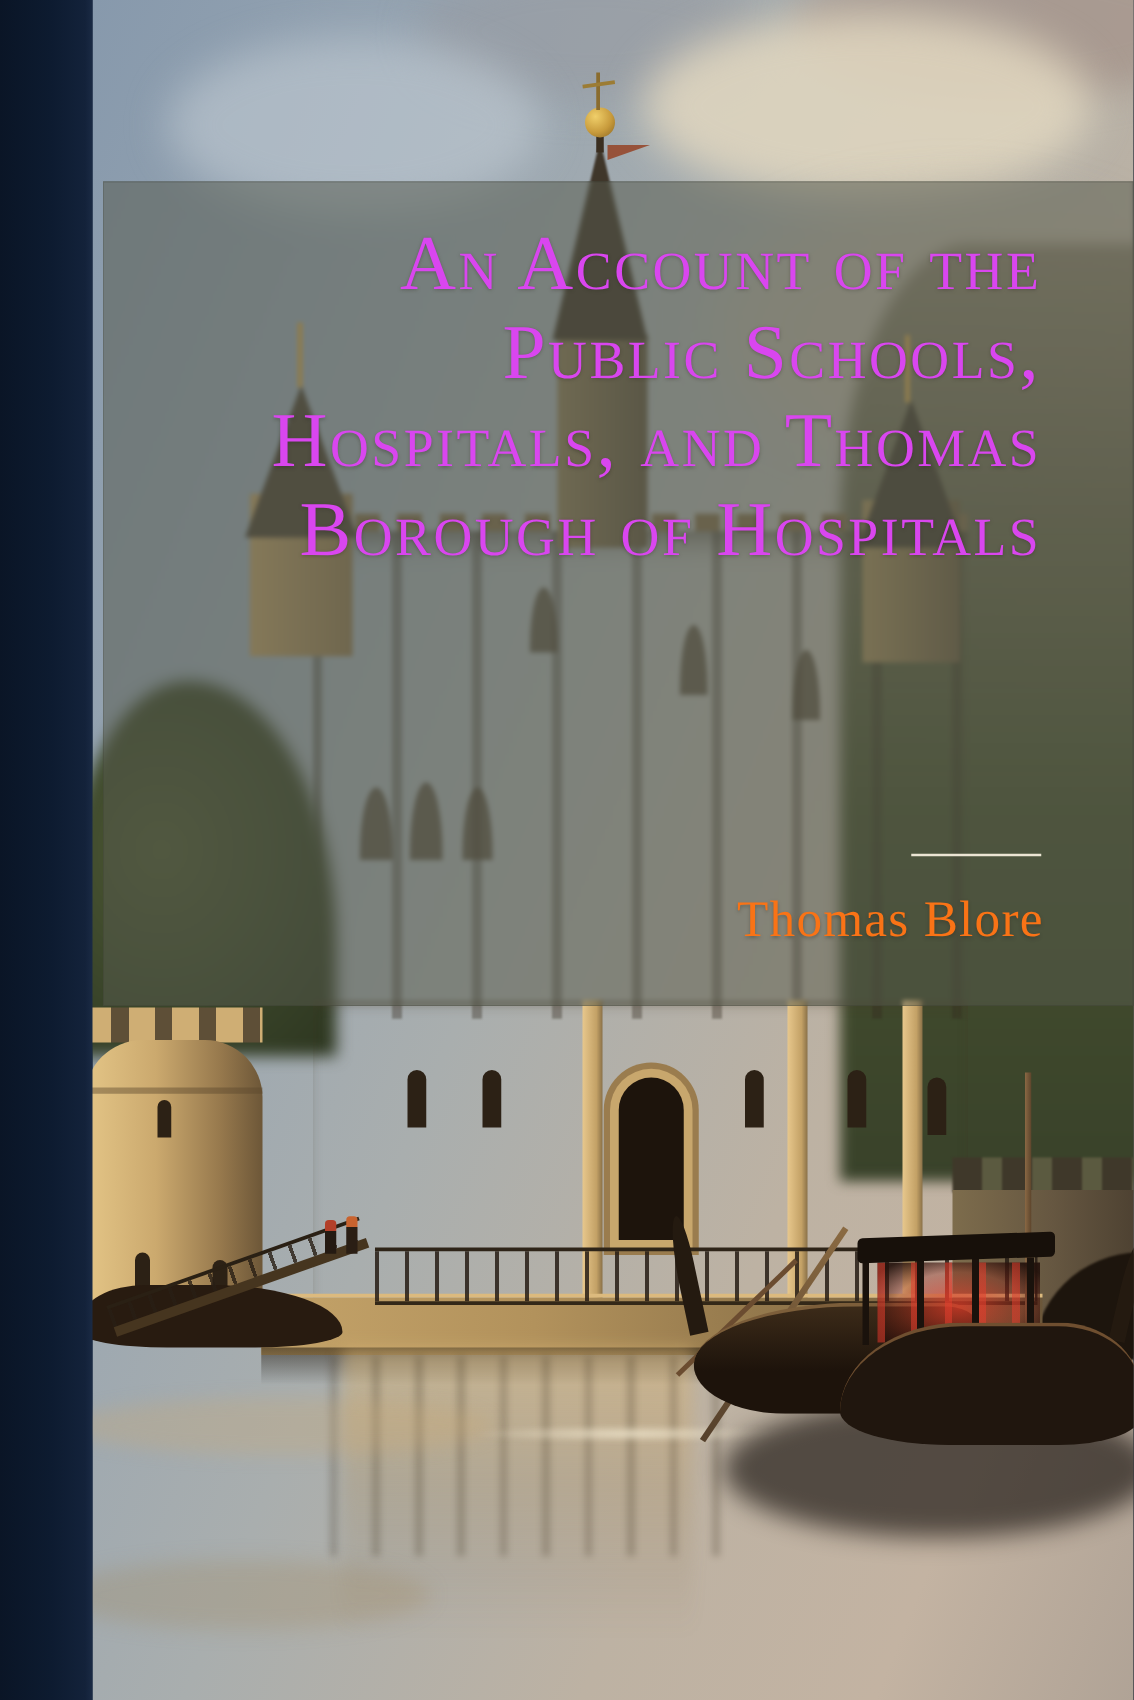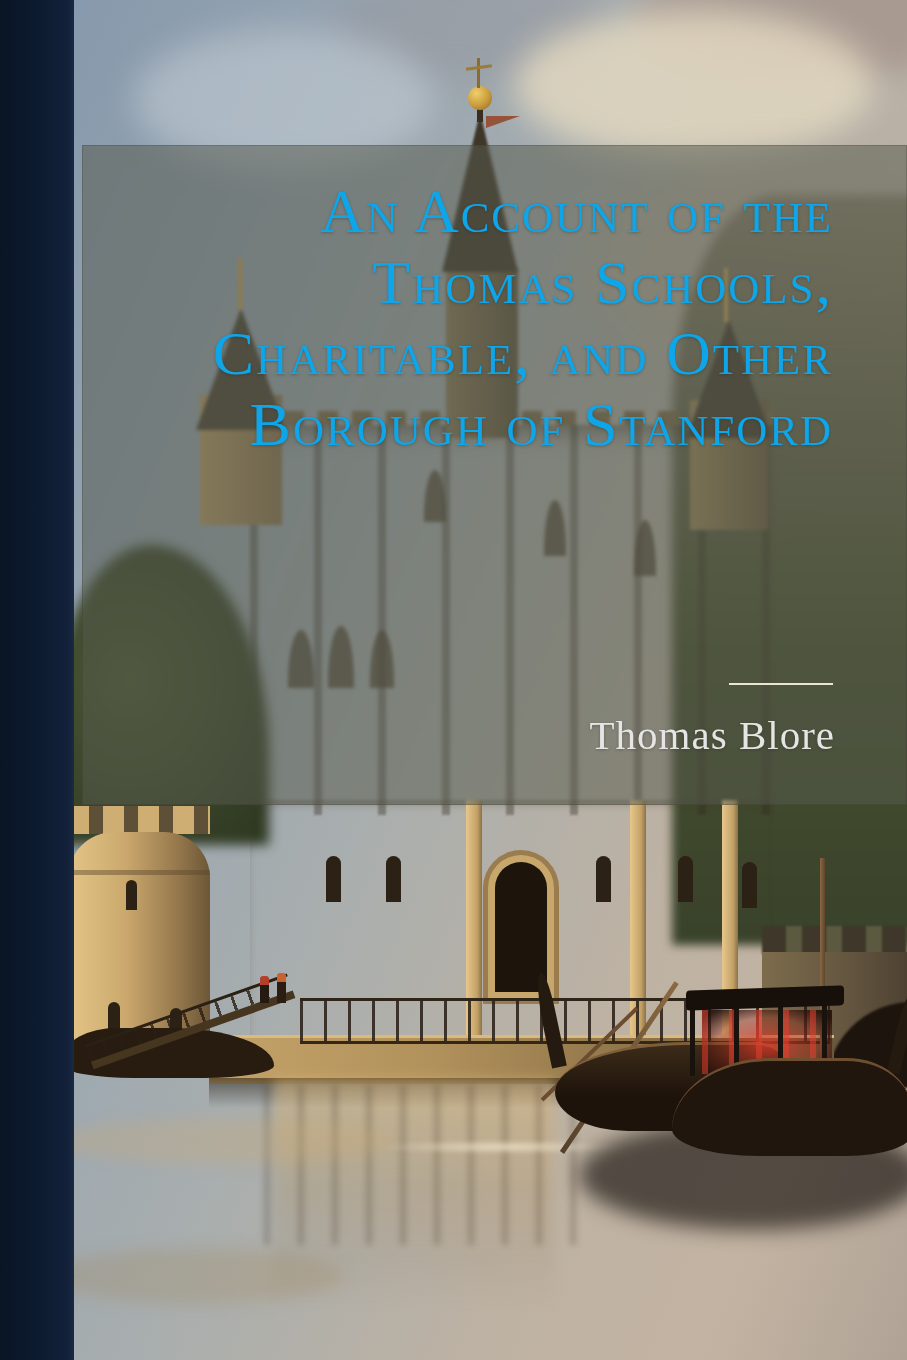--- a/index.html
+++ b/index.html
@@ -134,25 +134,25 @@
   .mast{left:746px;top:858px;width:5px;height:216px;background:linear-gradient(90deg,#8a6844,#5d452c);}
 
   
   .panel{left:82px;top:145px;width:825px;height:660px;z-index:50;
       background:rgba(86,90,76,.52);
       box-shadow:inset 0 0 0 1px rgba(50,50,40,.25);
       -webkit-backdrop-filter:blur(1.5px);backdrop-filter:blur(1.5px);}
   .title{position:absolute;top:31px;left:0;right:74px;margin:0;text-align:right;
       font-family:"Liberation Serif",serif;font-weight:400;
       font-variant:small-caps;font-size:62px;line-height:71px;letter-spacing:2px;
-      color:#0ea5e9;text-shadow:0 1px 3px rgba(40,40,30,.35);}
+      color:#d946ef;text-shadow:0 1px 3px rgba(40,40,30,.35);}
   .title .line{display:block;}
   .divider{position:absolute;top:538px;right:74px;width:104px;height:2px;background:#ece5d4;}
   .author{position:absolute;top:566px;right:72px;font-family:"Liberation Serif",serif;
-      font-size:41px;line-height:48px;letter-spacing:1px;color:#e5e5e5;
+      font-size:41px;line-height:48px;letter-spacing:1px;color:#f97316;
       text-shadow:0 1px 3px rgba(40,40,30,.35);margin-left:40px;}
 </style>
 </head>
 <body>
 
 <div class="cover">
 
   <div class="abs art" title="Oil painting of a golden stone castle tower by a river at dusk, with wooden boats moored in the foreground and trees on both sides">
 
     <div class="abs cloud c4"></div>
@@ -238,22 +238,22 @@
     <div class="abs canopy-glow"></div>
     <div class="abs canopy-posts"></div>
     <div class="abs canopy-roof"></div>
     <div class="abs stern"></div>
     <div class="abs hull-canopy"></div>
   </div>
 
   <div class="abs panel">
     <h1 class="title">
       <span class="line">An Account of the</span>
-      <span class="line">Thomas Schools,</span>
-      <span class="line">Charitable, and Other</span>
-      <span class="line">Borough of Stanford</span>
+      <span class="line">Public Schools,</span>
+      <span class="line">Hospitals, and Thomas</span>
+      <span class="line">Borough of Hospitals</span>
     </h1>
     <div class="divider"></div>
     <div class="author">Thomas Blore</div>
   </div>
 
   <div class="abs spine"></div>
 </div>
 
 </body></html>

